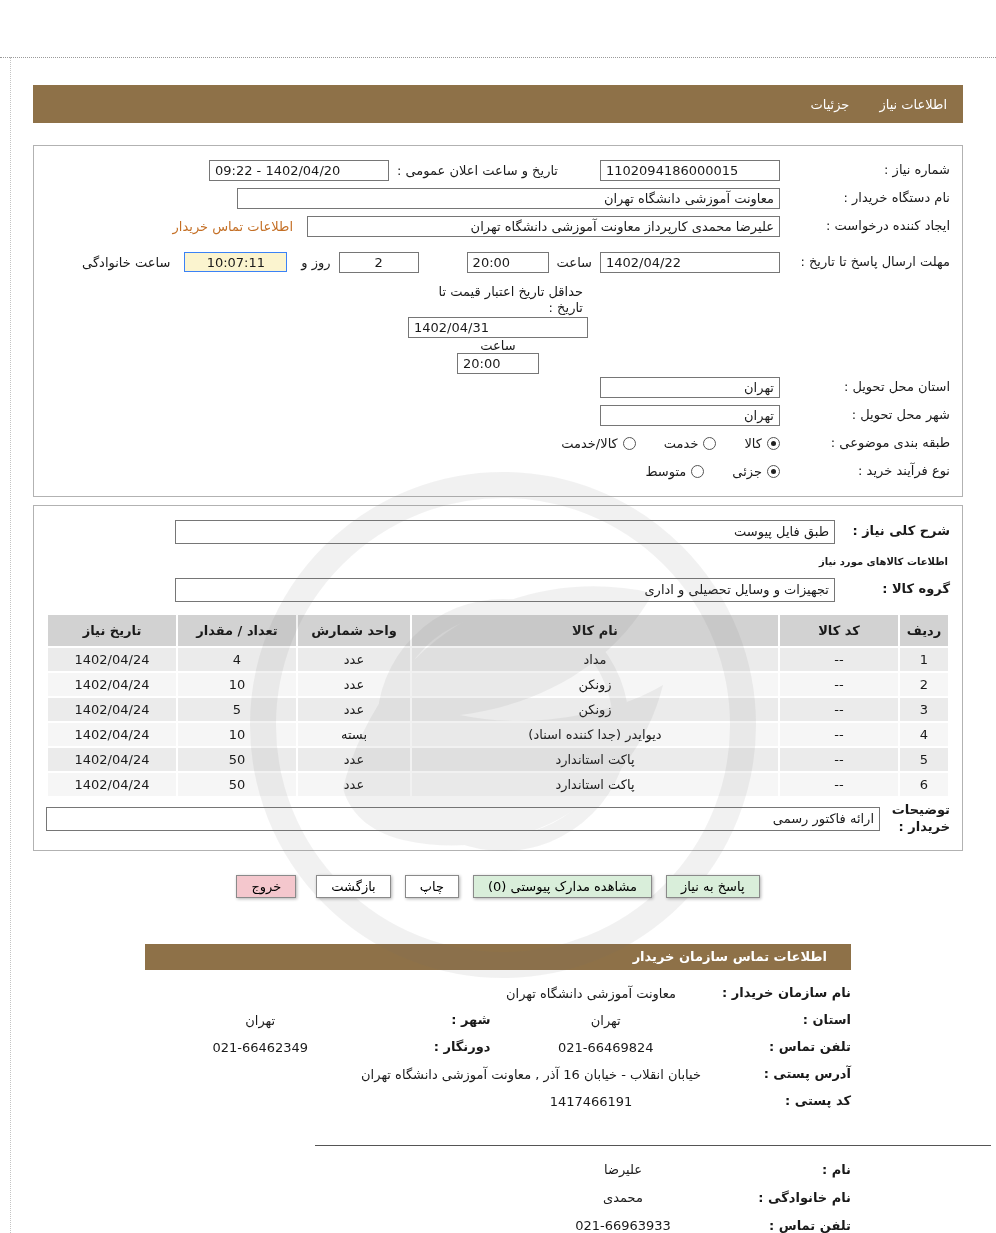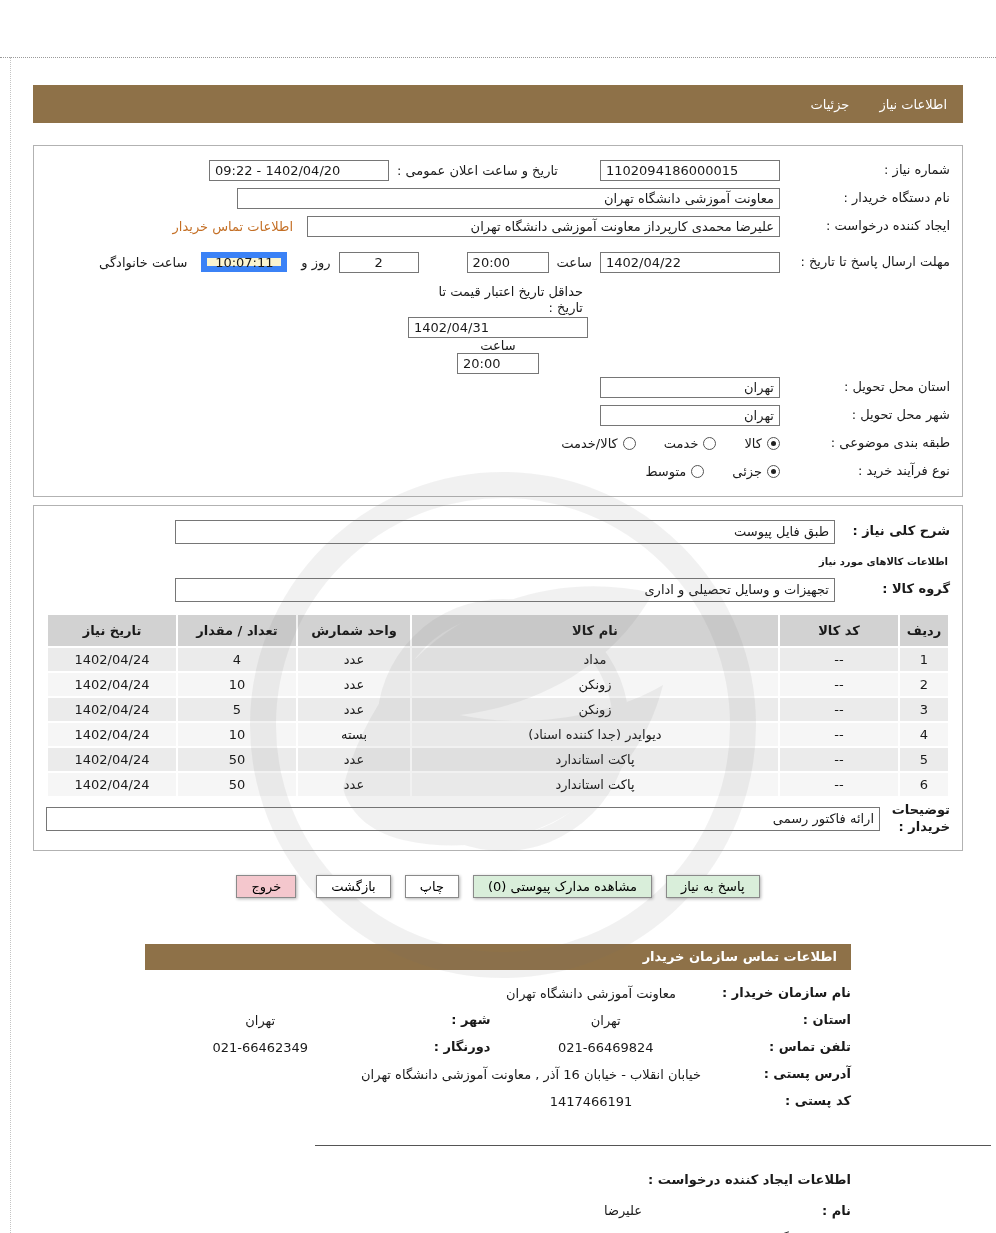--- a/index.html
+++ b/index.html
@@ -41,21 +41,21 @@
     border:1px solid #767676; height:21px; background:#fff;
     display:flex; align-items:center; padding:0 5px; overflow:hidden; white-space:nowrap;
   }
   .tbox.tall { height:24px; }
   .ltr { direction:ltr; }
   .w180 { width:180px; } .w82 { width:82px; } .w80 { width:80px; justify-content:center; }
   .w543 { width:543px; } .w473 { width:473px; } .w660 { width:660px; }
   .grow { flex:1; }
 
   .countdown {
-    background:#fbf4cf; border:6px solid #3b82f6; height:20px; width:86px;
+    background:#fbf4cf; border:1px solid #3b82f6; height:20px; width:103px;
     display:flex; align-items:center; justify-content:center; margin:12px 6px;
   }
 
   .link { color:#c46f25; margin-right:14px; cursor:pointer; white-space:nowrap; }
 
   .radio {
     width:13px; height:13px; border:1px solid #555; border-radius:50%;
     background:#fff; display:inline-block; position:relative; flex-shrink:0;
   }
   .radio.checked::after { content:""; position:absolute; inset:3px; border-radius:50%; background:#222; }
@@ -77,21 +77,21 @@
   .btn {
     border:1px solid #8a8a8a; background:#fff; padding:3px 14px; font-size:13px;
     font-family:inherit; box-shadow:1px 1px 3px rgba(0,0,0,.3); cursor:pointer; white-space:nowrap;
   }
   .btn.green { background:#d9eeda; }
   .btn.pink { background:#f4c7cd; margin-right:6px; }
 
   
   .sec-header {
     margin:46px auto 0; width:706px; height:26px; background:#8e7148; color:#fff;
-    font-weight:bold; font-size:13px; display:flex; align-items:center; padding:0 14px;
+    font-weight:bold; font-size:13px; display:flex; align-items:center; padding:0 24px;
     position:relative; z-index:1;
   }
   .info { width:706px; margin:10px auto 0; font-size:13px; position:relative; z-index:1; }
   .irow { display:flex; align-items:center; min-height:27px; }
   .ilabel { width:130px; font-weight:bold; text-align:right; flex-shrink:0; line-height:1.3; }
   .ilabel.mid { width:115px; }
   .ival { width:260px; text-align:center; }
   .ival.free { width:auto; text-align:right; margin-right:20px; }
   .sep { border:none; border-top:1px solid #555; width:676px; margin:30px 5px 0 auto; position:relative; z-index:1; }
   .creator-header { font-weight:bold; margin-top:26px; }
@@ -327,21 +327,20 @@
     </div>
     <div class="irow">
       <span class="ilabel">کد پستی :</span>
       <span class="ival ltr">1417466191</span>
     </div>
   </div>
 
   <hr class="sep">
 
   <div class="info">
-    <div class="creator-header">اطلاعات ایجاد کننده درخواست :</div>
     <div class="crow" style="margin-top:10px;">
       <span class="clabel">نام :</span>
       <span class="cval">علیرضا</span>
     </div>
     <div class="crow">
       <span class="clabel">نام خانوادگی :</span>
       <span class="cval">محمدی</span>
     </div>
     <div class="crow">
       <span class="clabel">تلفن تماس :</span>

